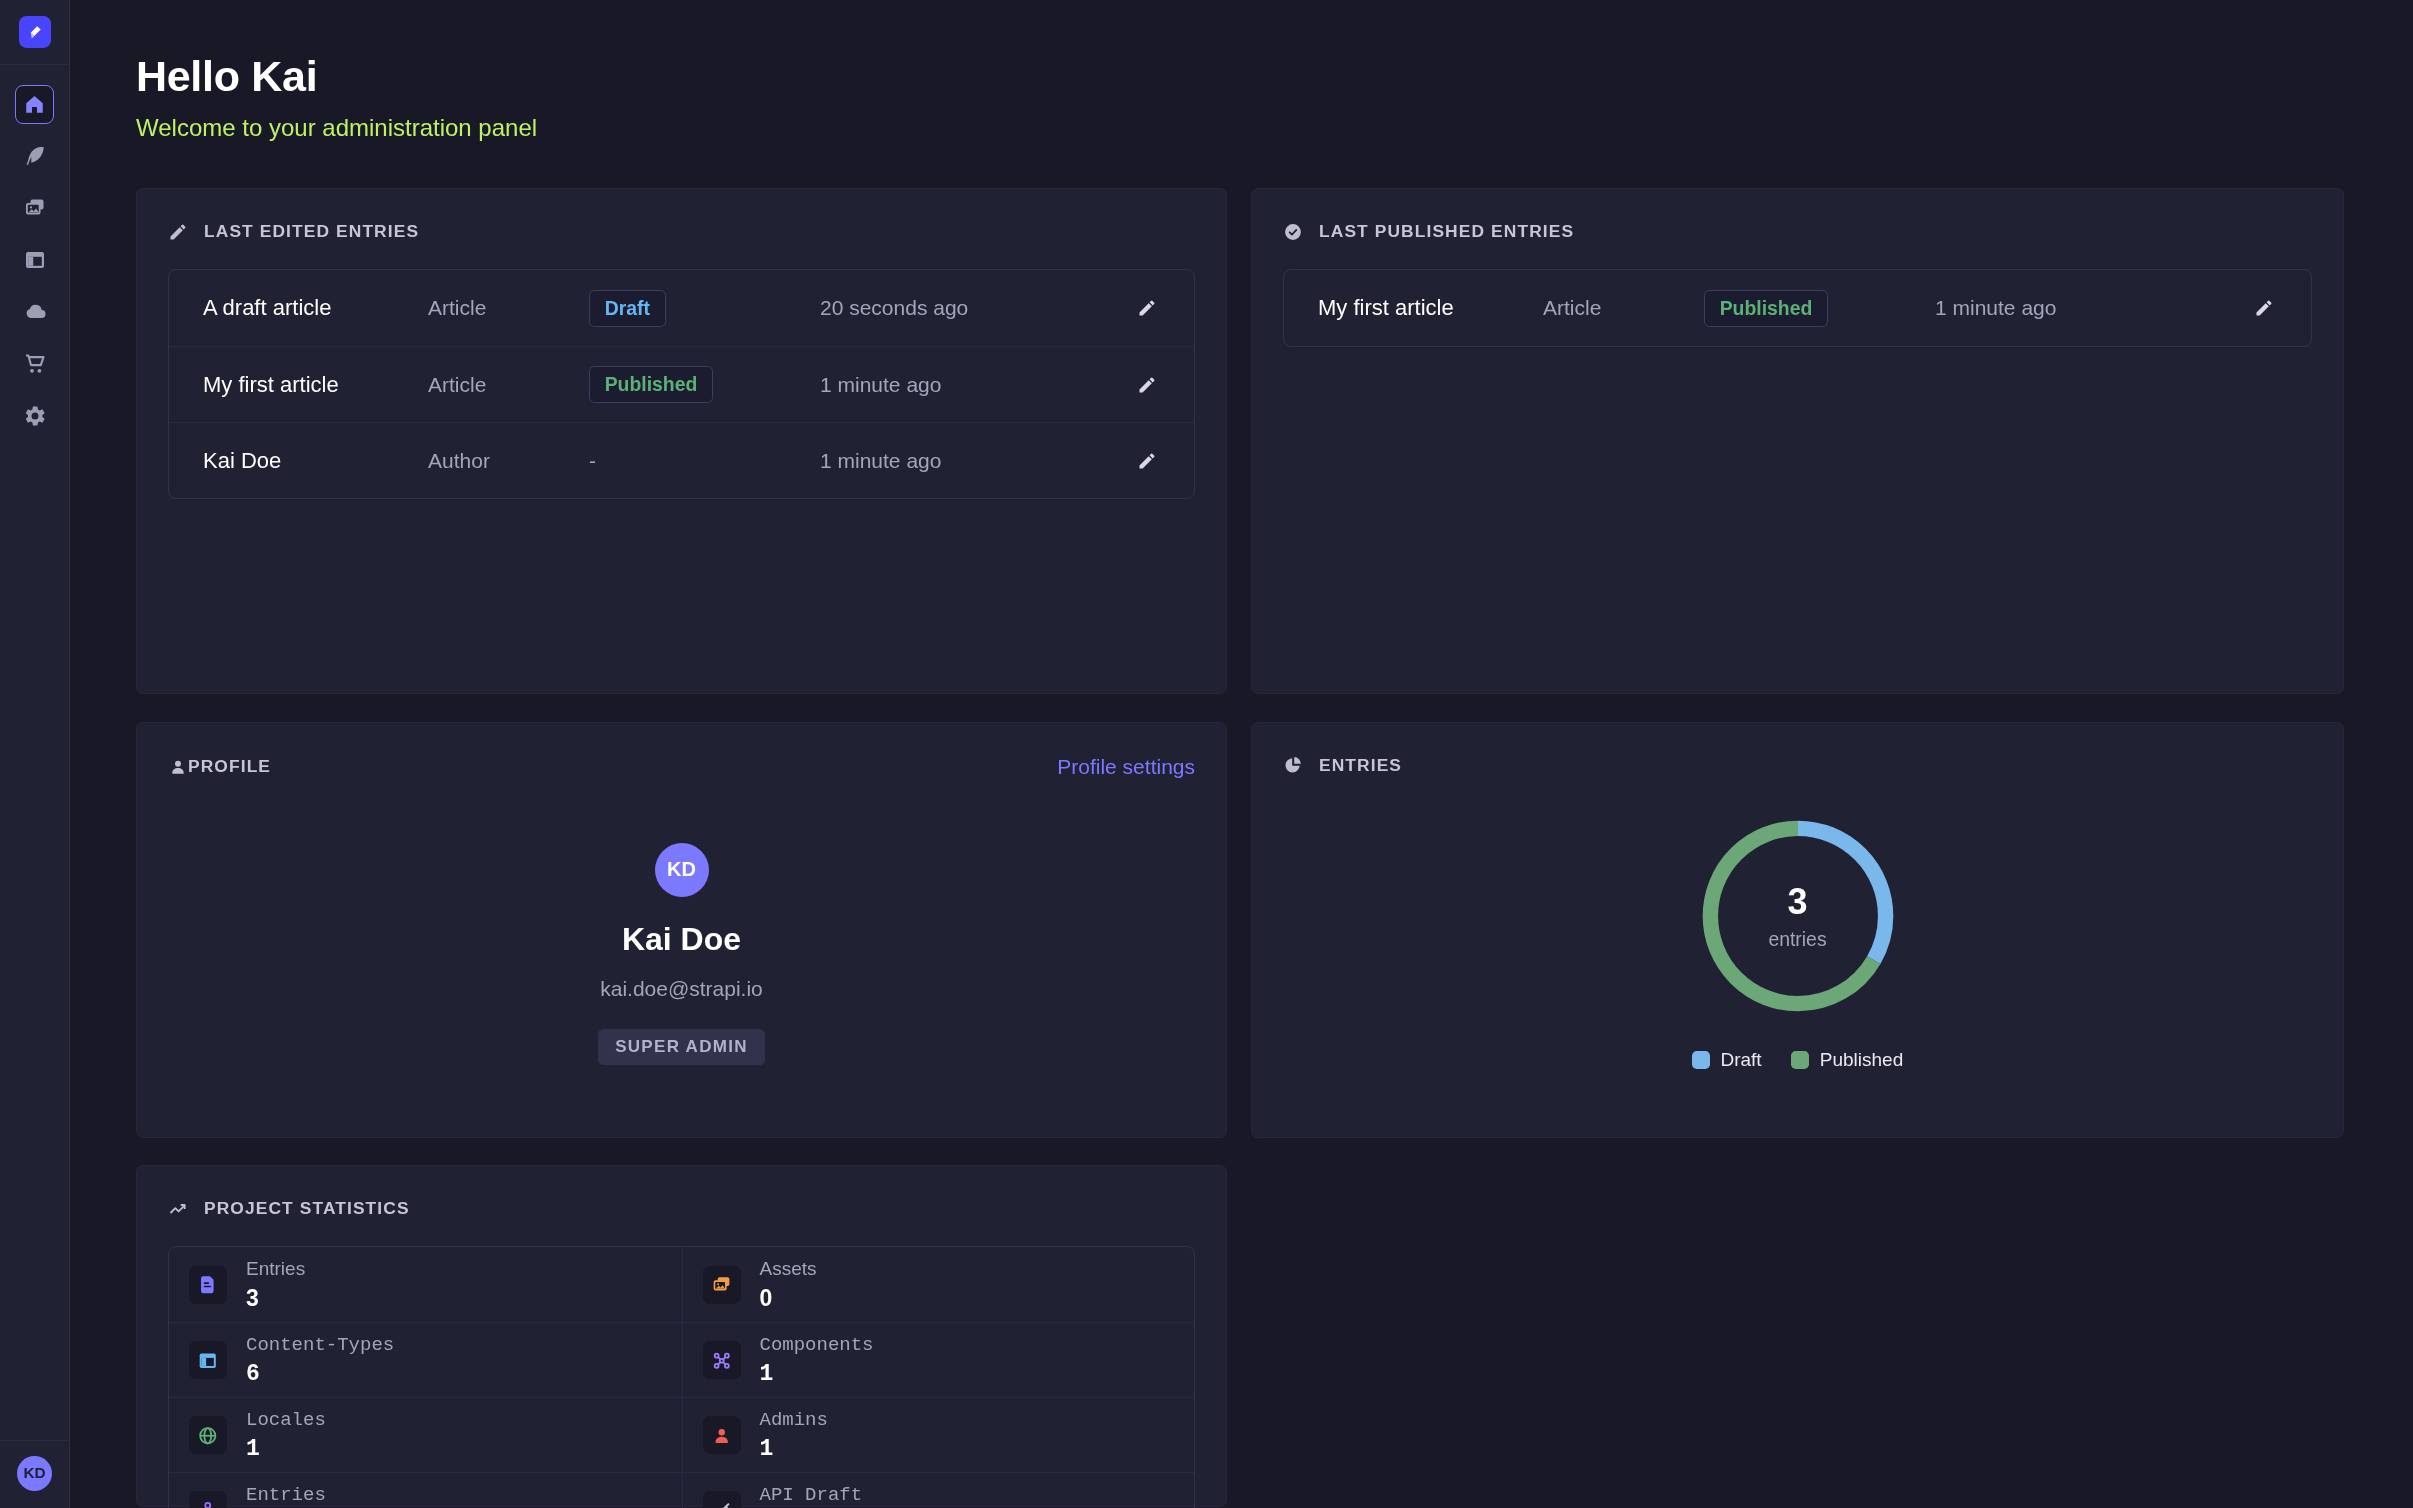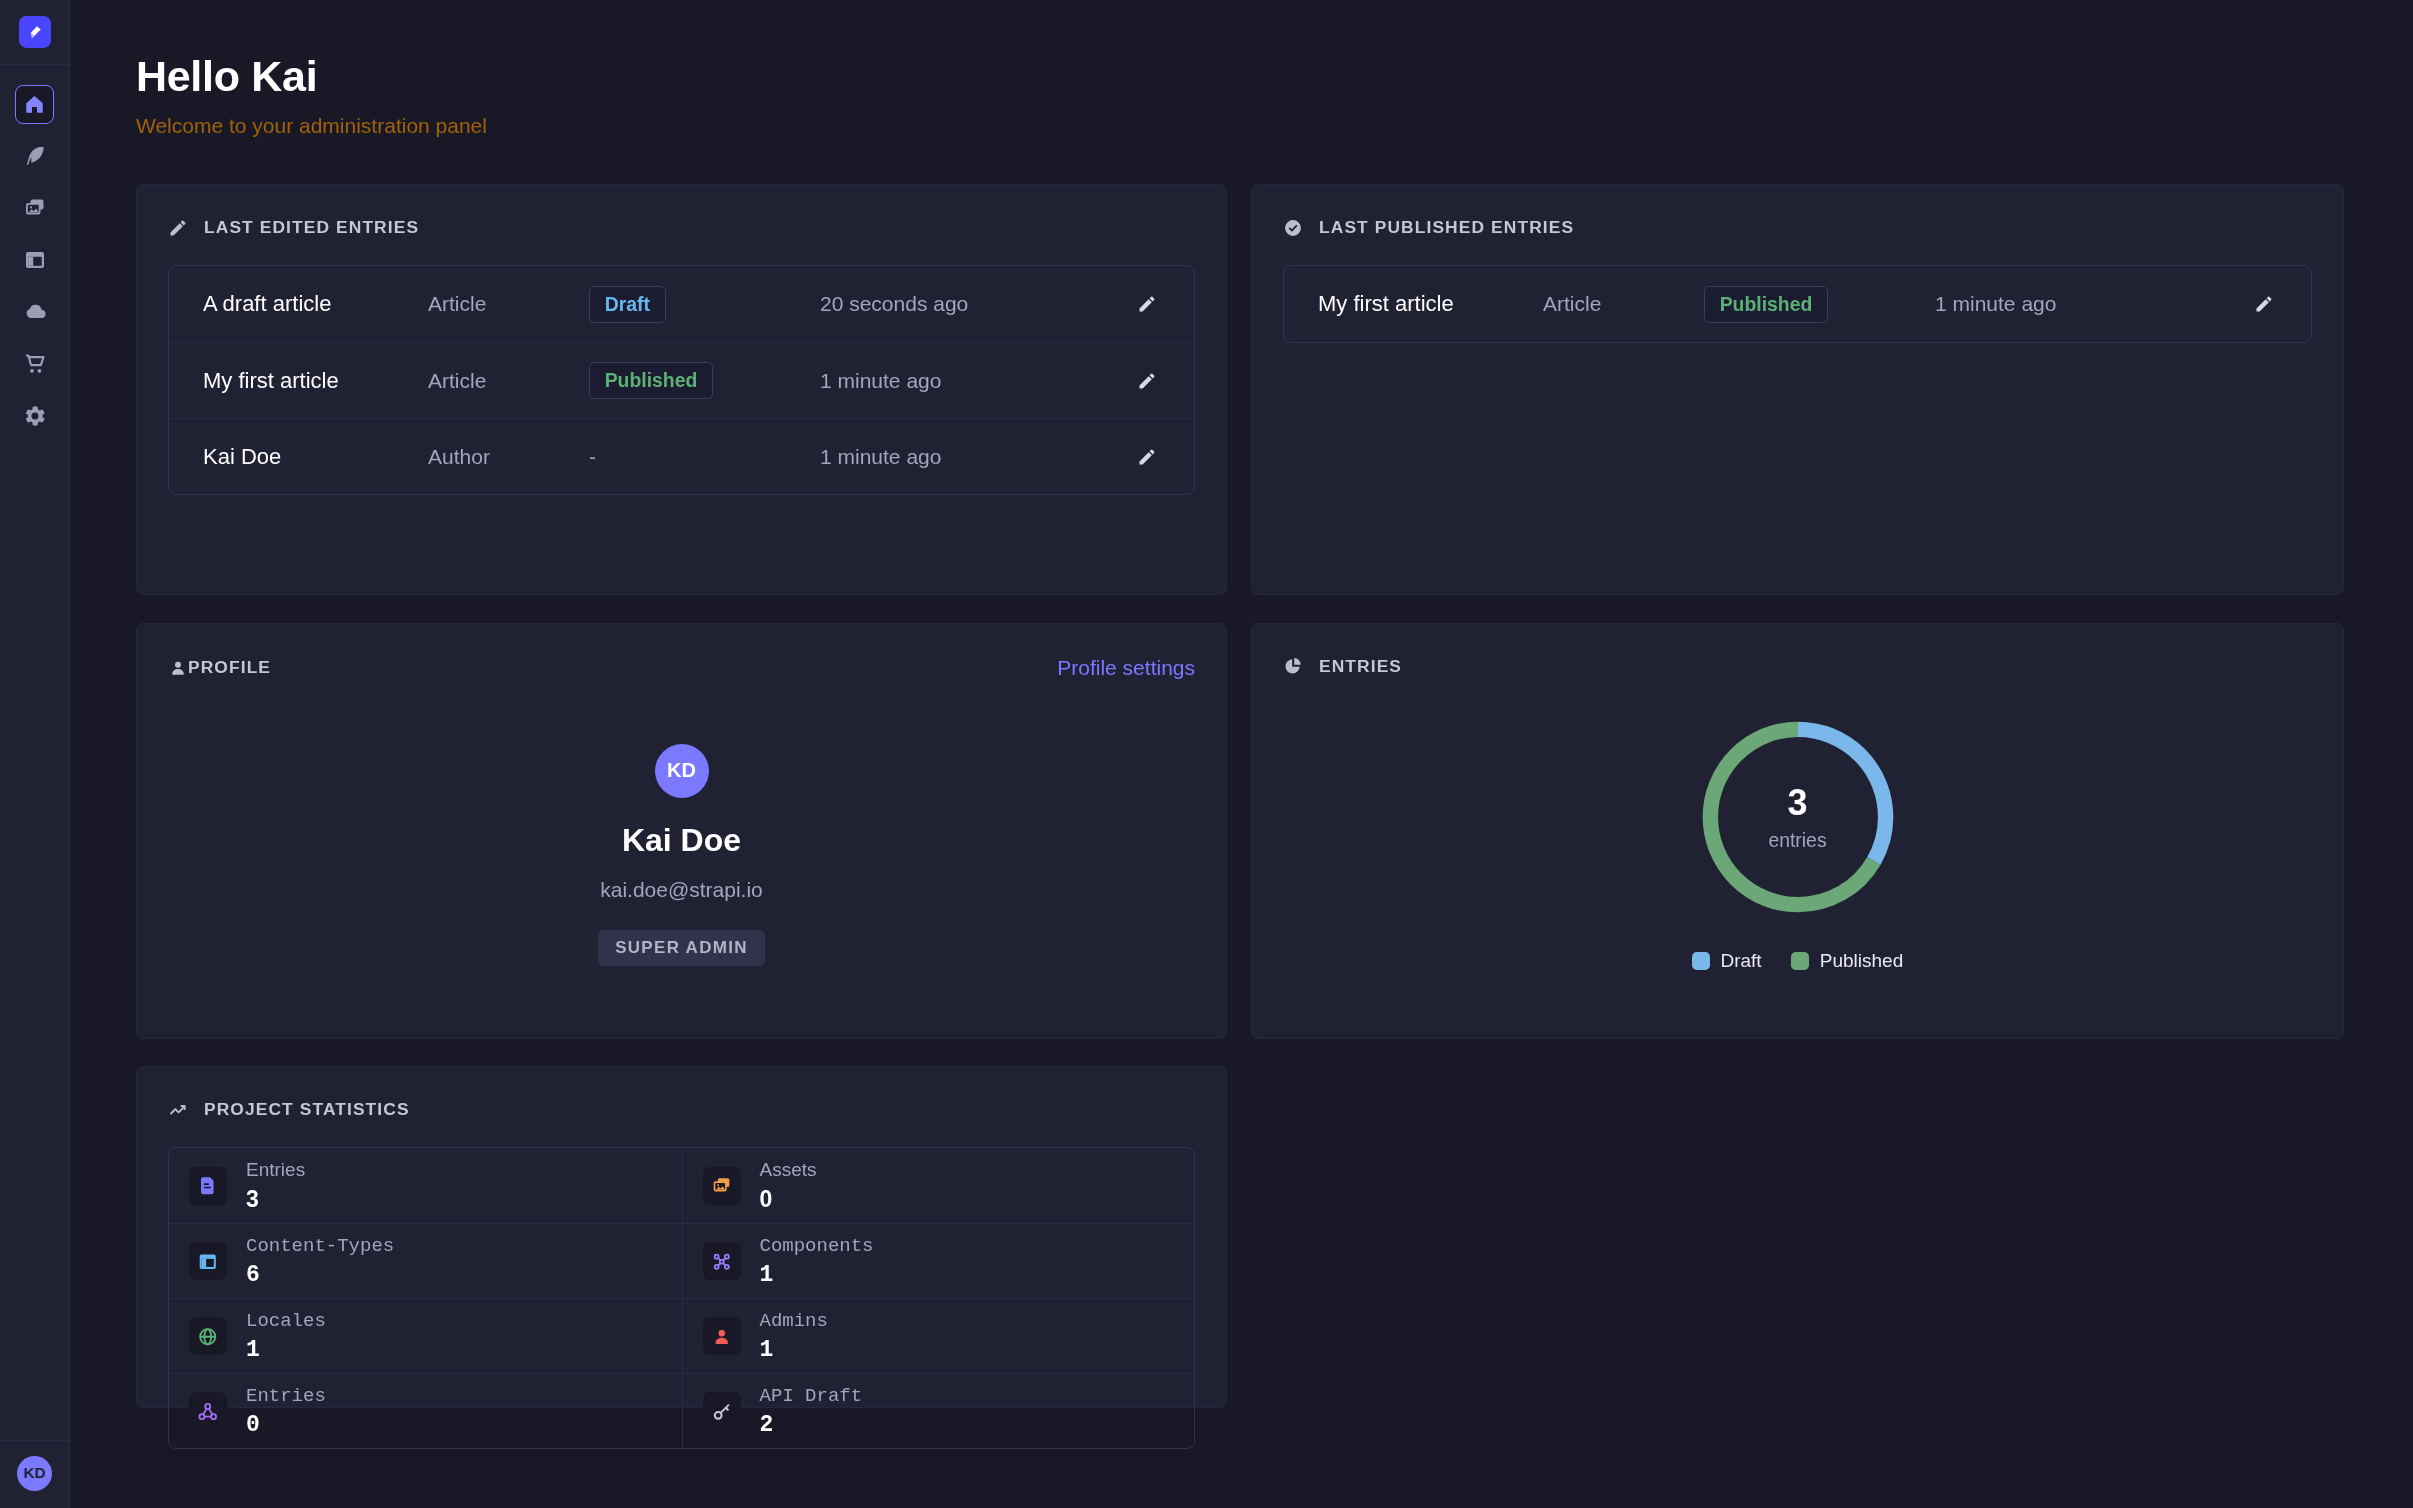--- a/index.html
+++ b/index.html
@@ -40,33 +40,33 @@
   .avatar-sm {
     width:35px; height:35px; border-radius:50%; background:#7b79ff;
     color:#212134; font-weight:700; font-size:15.4px;
     display:flex; align-items:center; justify-content:center;
     margin:14.7px 0 17.4px 0; cursor:pointer;
   }
 
   
   .main { flex:1; padding:52px 69px 0 66px; }
   .page-title { font-size:43px; font-weight:700; letter-spacing:-0.3px; }
-  .page-subtitle { font-size:21px; color:#a16207; margin-top:13.4px; }
+  .page-subtitle { font-size:24px; color:#bef264; margin-top:13.4px; }
 
   .grid {
     margin-top:46px;
     display:grid;
     grid-template-columns:1091px 1093px;
     column-gap:24px; row-gap:27.5px;
   }
   .card {
     background:#212134; border:0.7px solid #26263e; border-radius:6.7px;
     padding:32px 31px;
   }
-  .card.h1 { height:411px; }
+  .card.h1 { height:506px; }
   .card.h2 { height:416px; }
   .card.h3 { height:342px; }
 
   .card-head { display:flex; align-items:center; gap:16px; --hole:#212134; }
   .card-head.spread { justify-content:space-between; }
   .card-head .head-left { display:flex; align-items:center; }
   .card-head svg { width:20px; height:20px; color:#bebece; flex-shrink:0; }
   .card-title { font-size:17.4px; font-weight:700; letter-spacing:1.1px; color:#c6c6d6; }
   .link { font-size:21px; color:#7b79ff; text-decoration:none; cursor:pointer; }
 

